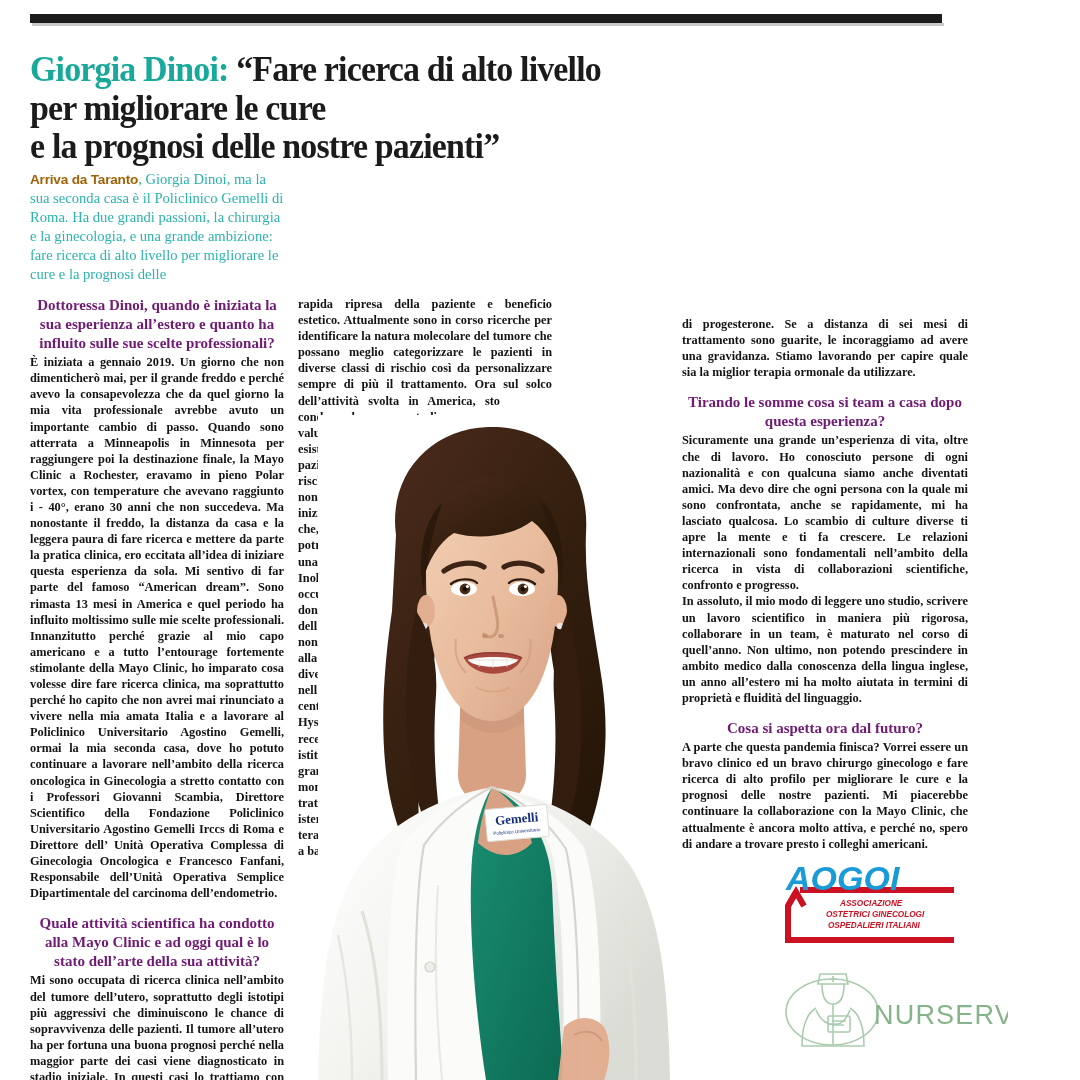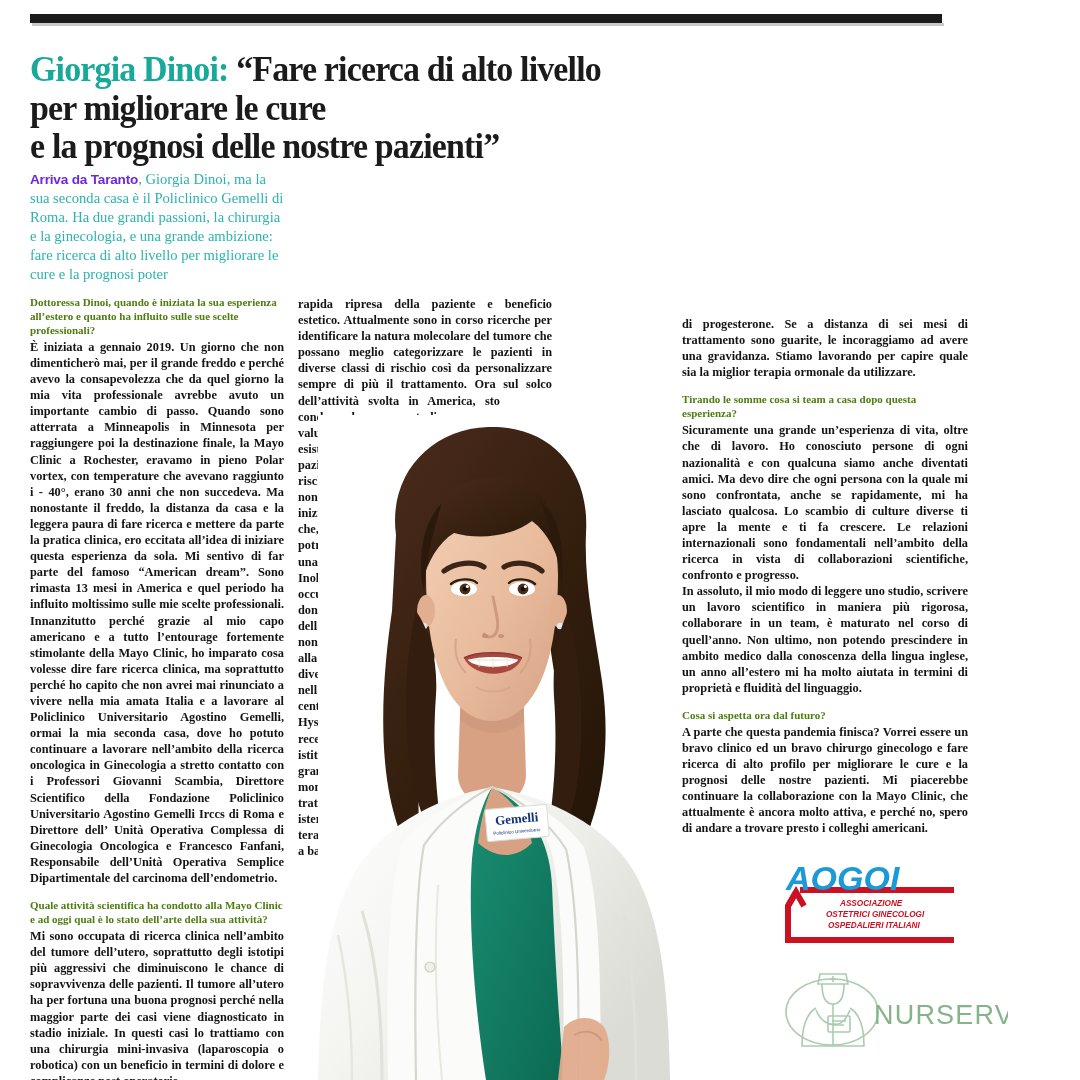--- a/index.html
+++ b/index.html
@@ -75,21 +75,21 @@
     font-family: "Liberation Serif", serif;
     font-size: 14.6px;
     line-height: 1.30;
   }
   .standfirst .sf-col {
     width: 259px;
     margin-right: 13px;
   }
   .standfirst .sf-col:last-child { margin-right: 0; }
   .standfirst b.lead-in {
-    color: #6d28d9;
+    color: #a16207;
     font-family: "Liberation Sans", sans-serif;
     font-weight: bold;
     font-size: 13.6px;
     letter-spacing: -0.2px;
   }
 
   
   .body-cols {
     position: absolute;
     left: 30px;
@@ -106,24 +106,24 @@
     text-align: justify;
     color: #141414;
     font-weight: bold;
   }
   .col p { margin: 0 0 0 0; }
   .col p.gap { margin-top: 13px; }
   .q {
     display: block;
     font-family: "Liberation Serif", serif;
     font-weight: bold;
-    font-size: 11px;
+    font-size: 15px;
     line-height: 1.27;
-    color: #4d7c0f;
-    text-align: left;
+    color: #701a75;
+    text-align: center;
     margin-bottom: 1px;
   }
 
   #col-1 { left: 0px;   width: 254px; }
   #col-2 { left: 268px; width: 254px; }
   #col-3 { left: 652px; width: 286px; margin-top: 20px; }
   .shape-step {
     float: right;
     clear: right;
     width: 0px;
@@ -169,21 +169,21 @@
   <div class="top-rule"></div>
   <div class="top-rule-shadow"></div>
 
   <h1 class="headline">
     <span class="hl-line"><span class="kicker">Giorgia Dinoi:</span><span> “Fare ricerca di alto livello</span></span>
     <span class="hl-line">per migliorare le cure</span>
     <span class="hl-line">e la prognosi delle nostre pazienti”</span>
   </h1>
 
   <div class="standfirst">
-    <div class="sf-col"><b class="lead-in">Arriva da Taranto</b><span>, Giorgia Dinoi, ma la sua seconda casa è il Policlinico Gemelli di Roma. Ha due grandi passioni, la chirurgia e la ginecologia, e una grande ambizione: fare ricerca di alto livello per migliorare le cure e la prognosi poter</span></div>
+    <div class="sf-col"><b class="lead-in">Arriva da Taranto</b><span>, Giorgia Dinoi, ma la sua seconda casa è il Policlinico Gemelli di Roma. Ha due grandi passioni, la chirurgia e la ginecologia, e una grande ambizione: fare ricerca di alto livello per migliorare le cure e la prognosi delle</span></div>
   </div>
 
   <div class="body-cols">
 
     <div class="col" id="col-1">
       <p>
         <span class="q">Dottoressa Dinoi, quando è iniziata la sua esperienza all’estero e quanto ha influito sulle sue scelte professionali?</span>
         <span>È iniziata a gennaio 2019. Un giorno che non dimenticherò mai, per il grande freddo e perché avevo la consapevolezza che da quel giorno la mia vita professionale avrebbe avuto un importante cambio di passo. Quando sono atterrata a Minneapolis in Minnesota per raggiungere poi la destinazione finale, la Mayo Clinic a Rochester, eravamo in pieno Polar vortex, con temperature che avevano raggiunto i - 40°, erano 30 anni che non succedeva. Ma nonostante il freddo, la distanza da casa e la leggera paura di fare ricerca e mettere da parte la pratica clinica, ero eccitata all’idea di iniziare questa esperienza da sola. Mi sentivo di far parte del famoso “American dream”. Sono rimasta 13 mesi in America e quel periodo ha influito moltissimo sulle mie scelte professionali. Innanzitutto perché grazie al mio capo americano e a tutto l’entourage fortemente stimolante della Mayo Clinic, ho imparato cosa volesse dire fare ricerca clinica, ma soprattutto perché ho capito che non avrei mai rinunciato a vivere nella mia amata Italia e a lavorare al Policlinico Universitario Agostino Gemelli, ormai la mia seconda casa, dove ho potuto continuare a lavorare nell’ambito della ricerca oncologica in Ginecologia a stretto contatto con i Professori Giovanni Scambia, Direttore Scientifico della Fondazione Policlinico Universitario Agostino Gemelli Irccs di Roma e Direttore dell’ Unità Operativa Complessa di Ginecologia Oncologica e Francesco Fanfani, Responsabile dell’Unità Operativa Semplice Dipartimentale del carcinoma dell’endometrio.</span>
       </p>
       <p class="gap">

